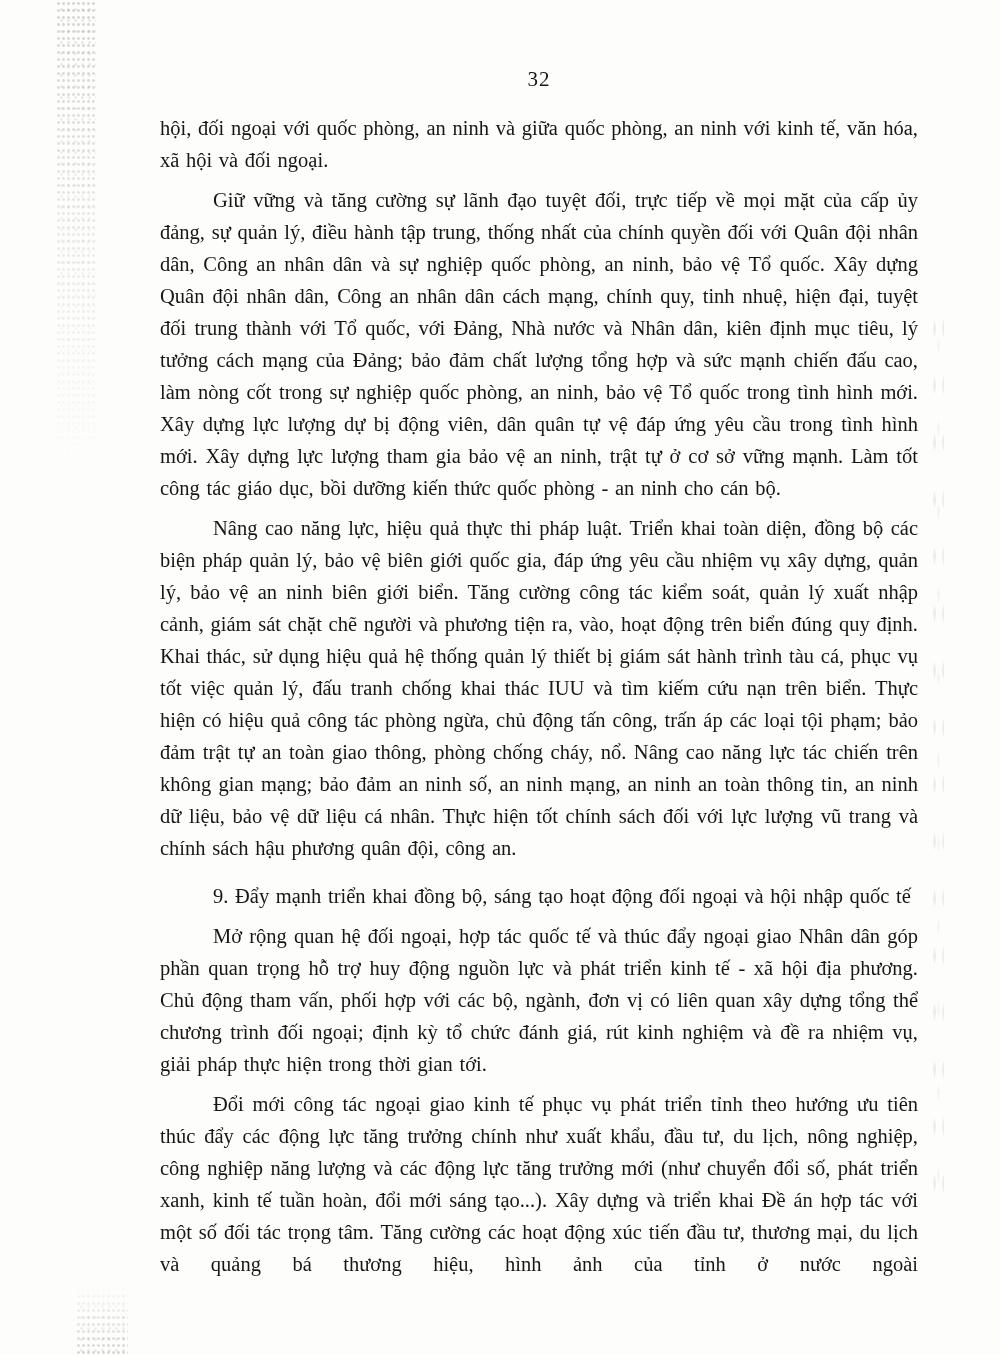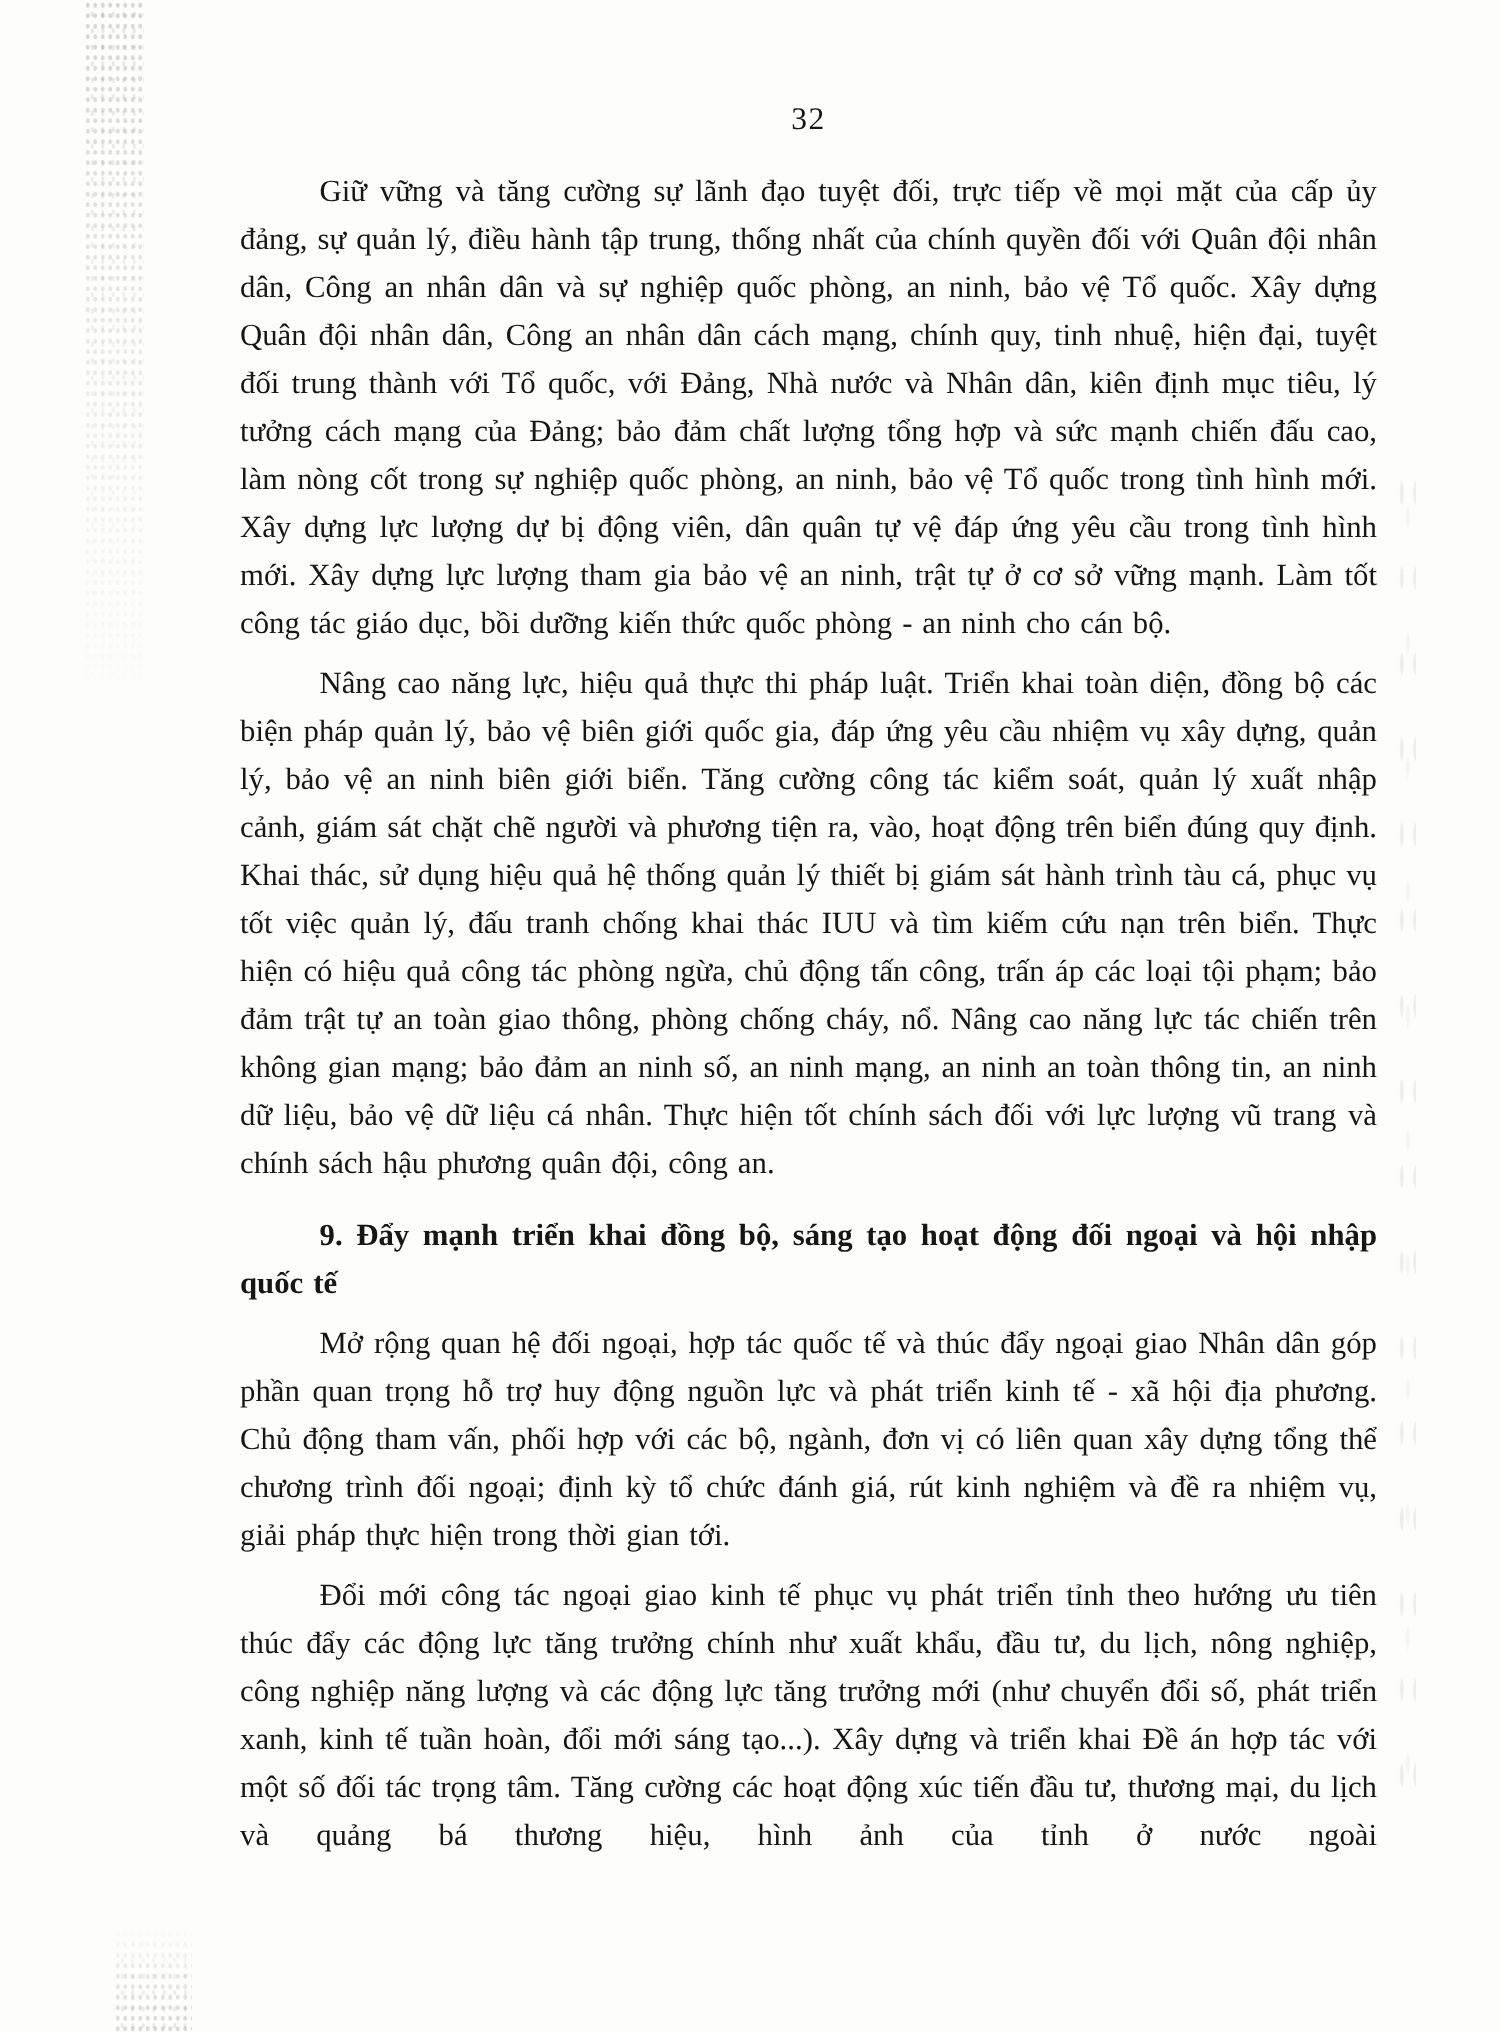--- a/index.html
+++ b/index.html
@@ -33,21 +33,21 @@
   .para {
     font-size: 20.5px;
     line-height: 32px;
     text-align: justify;
     margin: 0 0 8px 0;
     word-spacing: 1.5px;
   }
   .indent { text-indent: 53px; }
   .no-indent { text-indent: 0; }
   .section-heading {
-    font-weight: bold;
+    font-weight: normal;
     margin-top: 16px;
   }
   .continues { text-align-last: justify; }
   
   .noise {
     position: absolute;
     background-image:
       radial-gradient(rgba(110,110,110,0.30) 1px, transparent 1.4px),
       radial-gradient(rgba(140,140,140,0.22) 1px, transparent 1.3px);
     background-size: 5px 7px, 7px 11px;
@@ -75,20 +75,21 @@
 <div class="page">
 
   <div class="noise noise-top-left"></div>
   <div class="noise noise-bottom-left"></div>
   <div class="noise noise-right-specks"></div>
 
   <div class="content">
 
     <div class="page-number">32</div>
 
+    <p class="para no-indent">hội, đối ngoại với quốc phòng, an ninh và giữa quốc phòng, an ninh với kinh tế, văn hóa, xã hội và đối ngoại.</p>
 
     <p class="para indent">Giữ vững và tăng cường sự lãnh đạo tuyệt đối, trực tiếp về mọi mặt của cấp ủy đảng, sự quản lý, điều hành tập trung, thống nhất của chính quyền đối với Quân đội nhân dân, Công an nhân dân và sự nghiệp quốc phòng, an ninh, bảo vệ Tổ quốc. Xây dựng Quân đội nhân dân, Công an nhân dân cách mạng, chính quy, tinh nhuệ, hiện đại, tuyệt đối trung thành với Tổ quốc, với Đảng, Nhà nước và Nhân dân, kiên định mục tiêu, lý tưởng cách mạng của Đảng; bảo đảm chất lượng tổng hợp và sức mạnh chiến đấu cao, làm nòng cốt trong sự nghiệp quốc phòng, an ninh, bảo vệ Tổ quốc trong tình hình mới. Xây dựng lực lượng dự bị động viên, dân quân tự vệ đáp ứng yêu cầu trong tình hình mới. Xây dựng lực lượng tham gia bảo vệ an ninh, trật tự ở cơ sở vững mạnh. Làm tốt công tác giáo dục, bồi dưỡng kiến thức quốc phòng - an ninh cho cán bộ.</p>
 
     <p class="para indent">Nâng cao năng lực, hiệu quả thực thi pháp luật. Triển khai toàn diện, đồng bộ các biện pháp quản lý, bảo vệ biên giới quốc gia, đáp ứng yêu cầu nhiệm vụ xây dựng, quản lý, bảo vệ an ninh biên giới biển. Tăng cường công tác kiểm soát, quản lý xuất nhập cảnh, giám sát chặt chẽ người và phương tiện ra, vào, hoạt động trên biển đúng quy định. Khai thác, sử dụng hiệu quả hệ thống quản lý thiết bị giám sát hành trình tàu cá, phục vụ tốt việc quản lý, đấu tranh chống khai thác IUU và tìm kiếm cứu nạn trên biển. Thực hiện có hiệu quả công tác phòng ngừa, chủ động tấn công, trấn áp các loại tội phạm; bảo đảm trật tự an toàn giao thông, phòng chống cháy, nổ. Nâng cao năng lực tác chiến trên không gian mạng; bảo đảm an ninh số, an ninh mạng, an ninh an toàn thông tin, an ninh dữ liệu, bảo vệ dữ liệu cá nhân. Thực hiện tốt chính sách đối với lực lượng vũ trang và chính sách hậu phương quân đội, công an.</p>
 
     <p class="para indent section-heading">9. Đẩy mạnh triển khai đồng bộ, sáng tạo hoạt động đối ngoại và hội nhập quốc tế</p>
 
     <p class="para indent">Mở rộng quan hệ đối ngoại, hợp tác quốc tế và thúc đẩy ngoại giao Nhân dân góp phần quan trọng hỗ trợ huy động nguồn lực và phát triển kinh tế - xã hội địa phương. Chủ động tham vấn, phối hợp với các bộ, ngành, đơn vị có liên quan xây dựng tổng thể chương trình đối ngoại; định kỳ tổ chức đánh giá, rút kinh nghiệm và đề ra nhiệm vụ, giải pháp thực hiện trong thời gian tới.</p>
 
     <p class="para indent continues">Đổi mới công tác ngoại giao kinh tế phục vụ phát triển tỉnh theo hướng ưu tiên thúc đẩy các động lực tăng trưởng chính như xuất khẩu, đầu tư, du lịch, nông nghiệp, công nghiệp năng lượng và các động lực tăng trưởng mới (như chuyển đổi số, phát triển xanh, kinh tế tuần hoàn, đổi mới sáng tạo...). Xây dựng và triển khai Đề án hợp tác với một số đối tác trọng tâm. Tăng cường các hoạt động xúc tiến đầu tư, thương mại, du lịch và quảng bá thương hiệu, hình ảnh của tỉnh ở nước ngoài</p>

